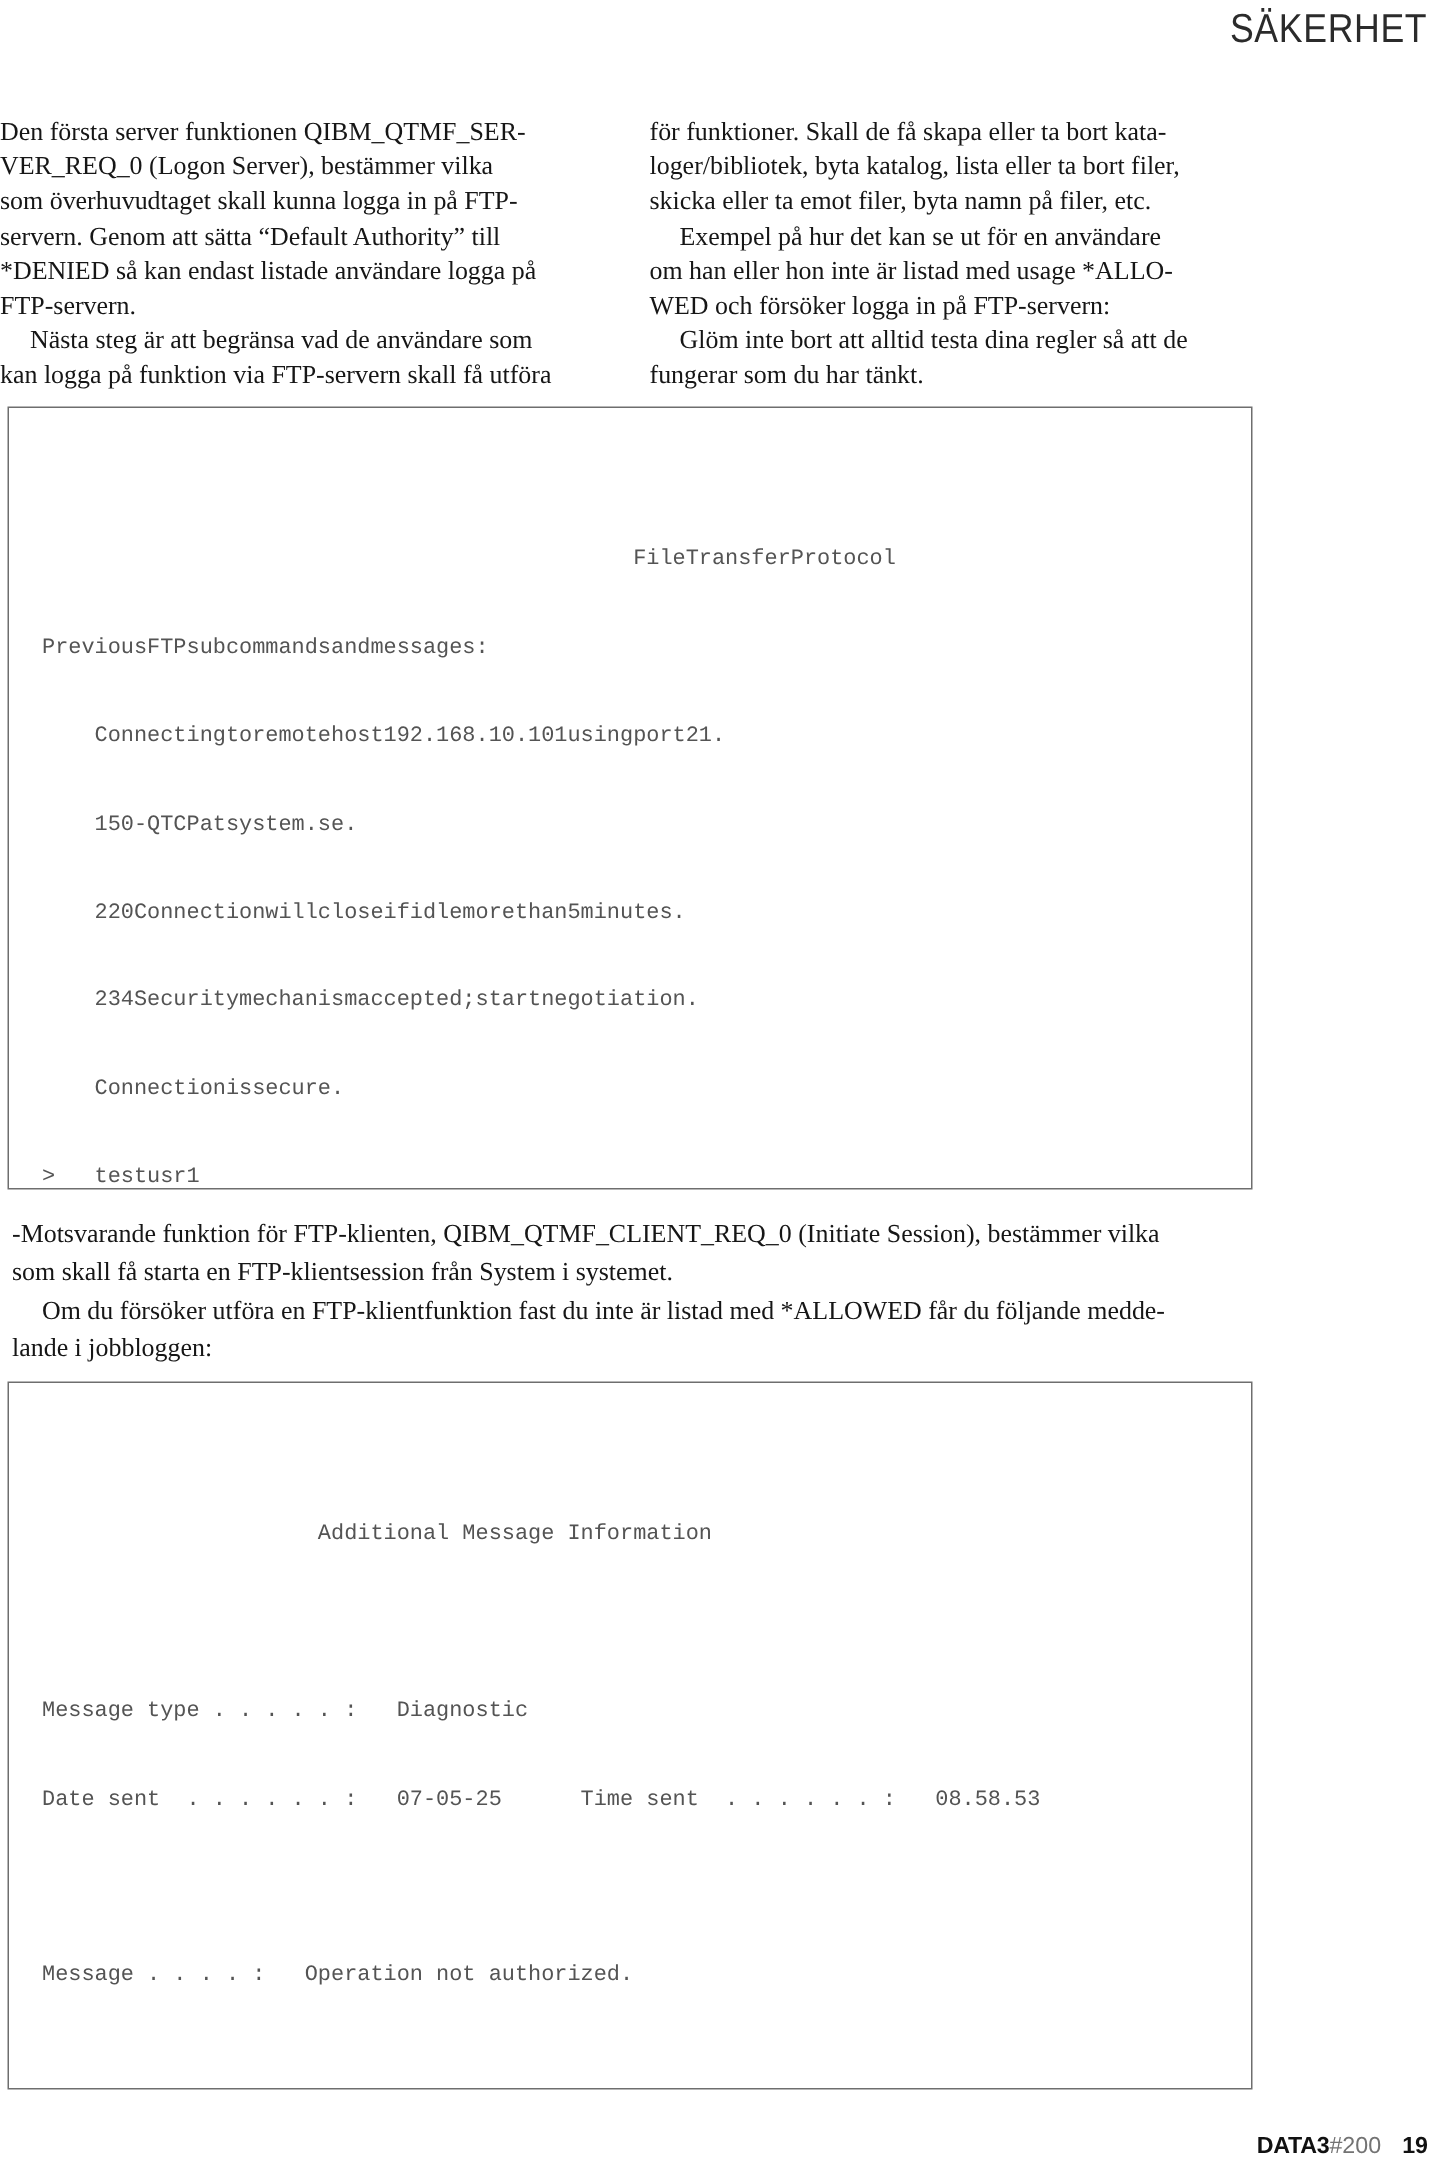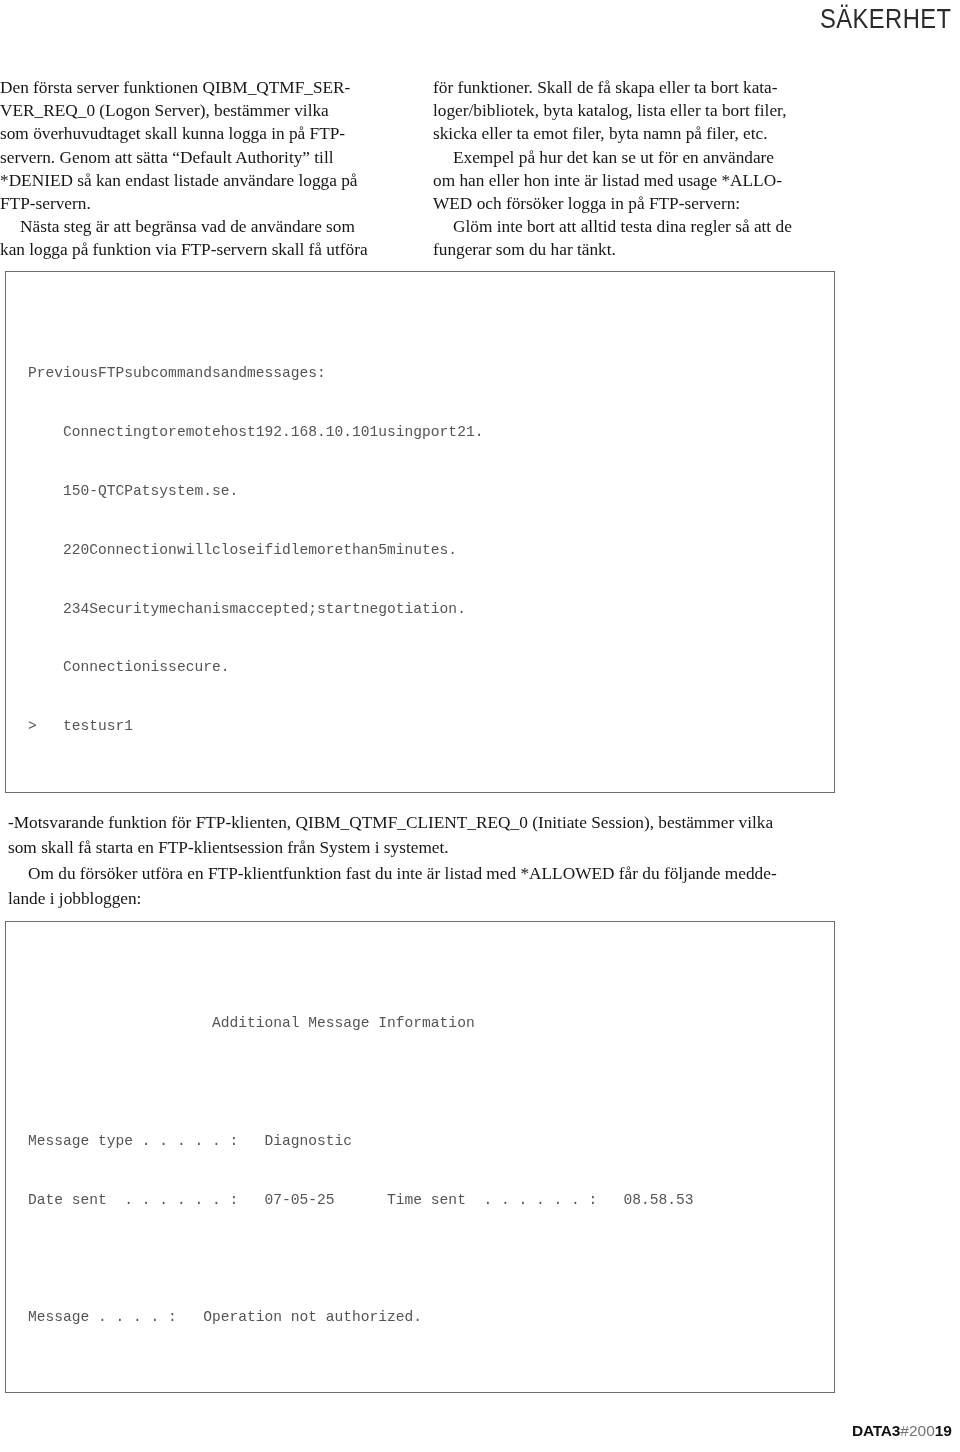--- a/index.html
+++ b/index.html
@@ -108,21 +108,21 @@
   .footer {
     position: absolute;
     bottom: 12px;
     right: 8px;
     font-family: "Liberation Sans", sans-serif;
     font-size: 15.5px;
     white-space: nowrap;
   }
   .footer .brand { font-weight: bold; color: #111; letter-spacing: -0.2px; }
   .footer .issue { color: #737373; }
-  .footer .pagenum { font-weight: bold; color: #111; }
+  .footer .pagenum { font-weight: bold; color: #111; margin-left: 14px; }
 </style>
 </head>
 <body>
 
 <div class="page-header">SÄKERHET</div>
 
 <div class="columns">
   <div class="col">
     <p style="white-space: pre-line;">Den första server funktionen QIBM_QTMF_SER-
 VER_REQ_0 (Logon Server), bestämmer vilka
@@ -140,20 +140,21 @@
     <p class="indent" style="white-space: pre-line;">Exempel på hur det kan se ut för en användare
 om han eller hon inte är listad med usage *ALLO-
 WED och försöker logga in på FTP-servern:</p>
     <p class="indent" style="white-space: pre-line;">Glöm inte bort att alltid testa dina regler så att de
 fungerar som du har tänkt.</p>
   </div>
 </div>
 
 <div class="screen screen-1">
   <div class="pad">
+    <div class="line">                                             FileTransferProtocol</div>
     <div class="line">PreviousFTPsubcommandsandmessages:</div>
     <div class="line">    Connectingtoremotehost192.168.10.101usingport21.</div>
     <div class="line">    150-QTCPatsystem.se.</div>
     <div class="line">    220Connectionwillcloseifidlemorethan5minutes.</div>
     <div class="line">    234Securitymechanismaccepted;startnegotiation.</div>
     <div class="line">    Connectionissecure.</div>
     <div class="line">&gt;   testusr1</div>
     
     
     

